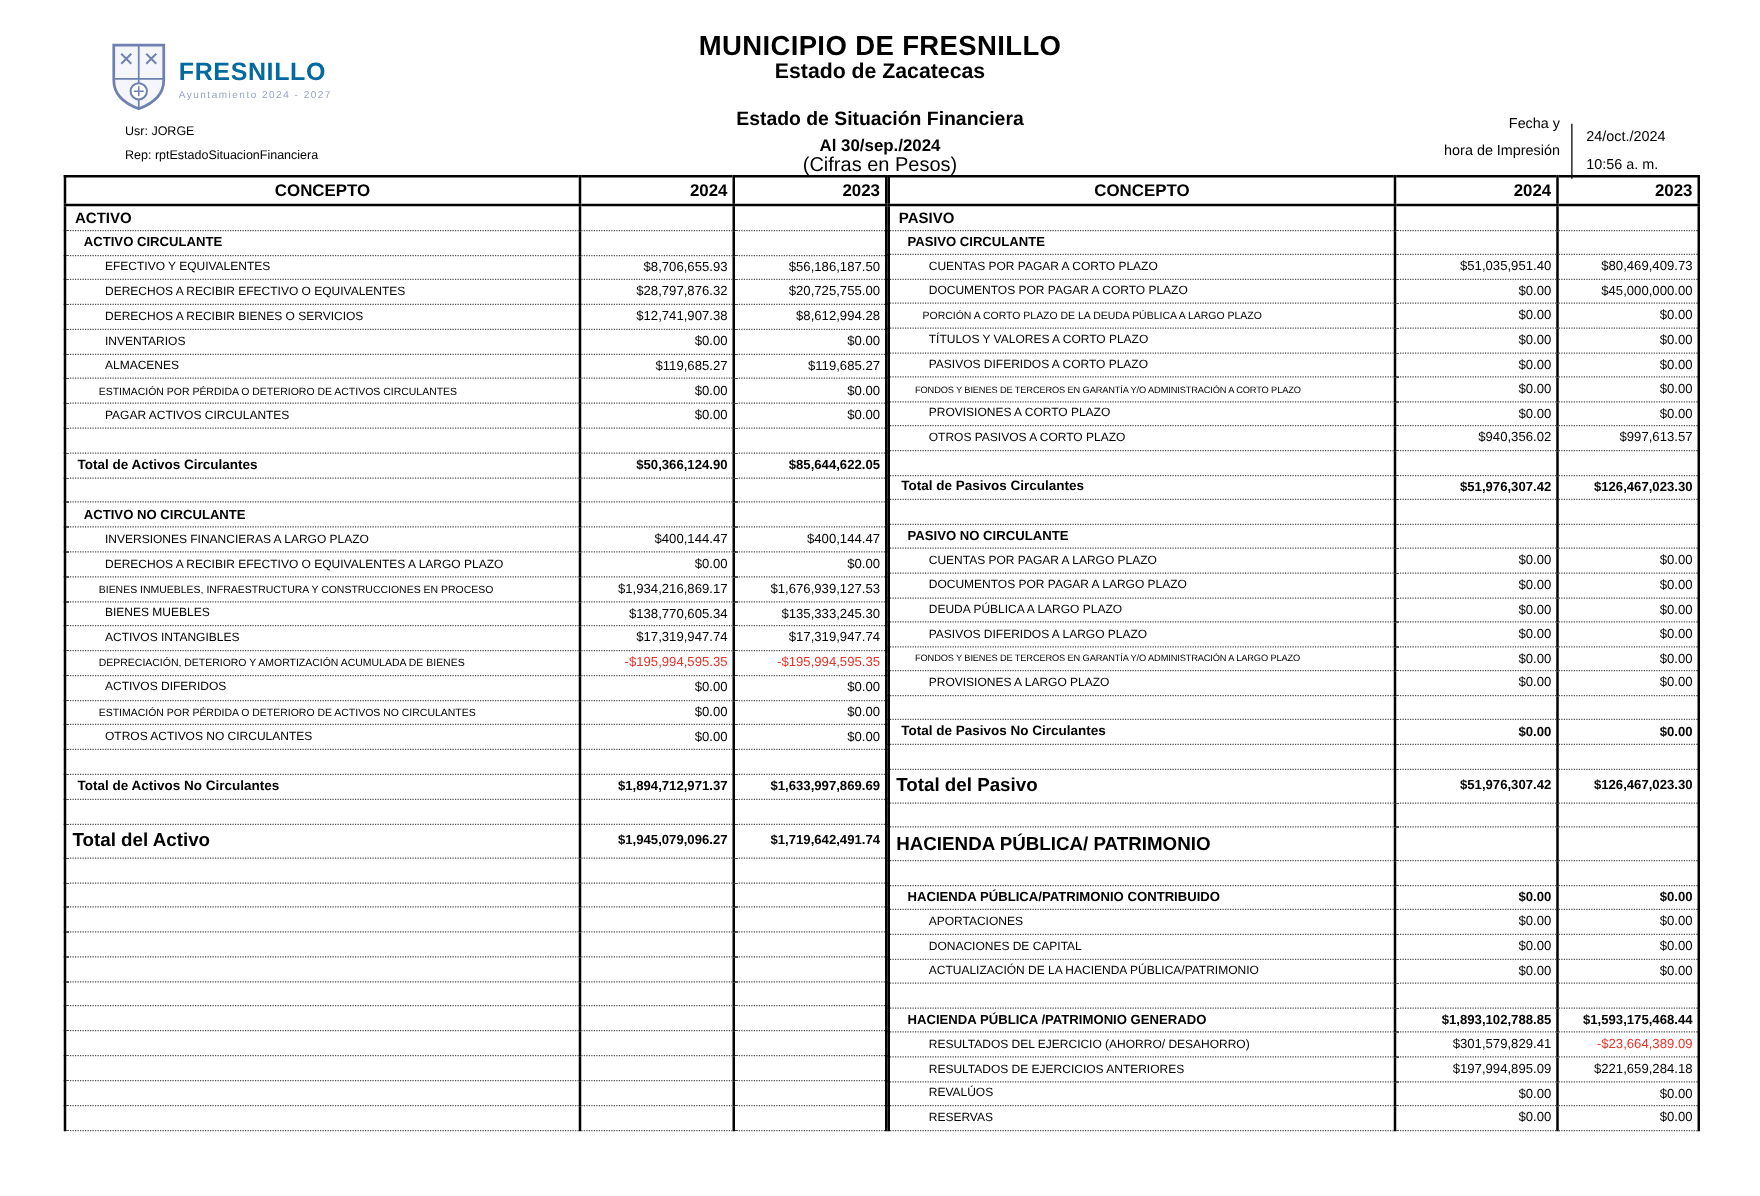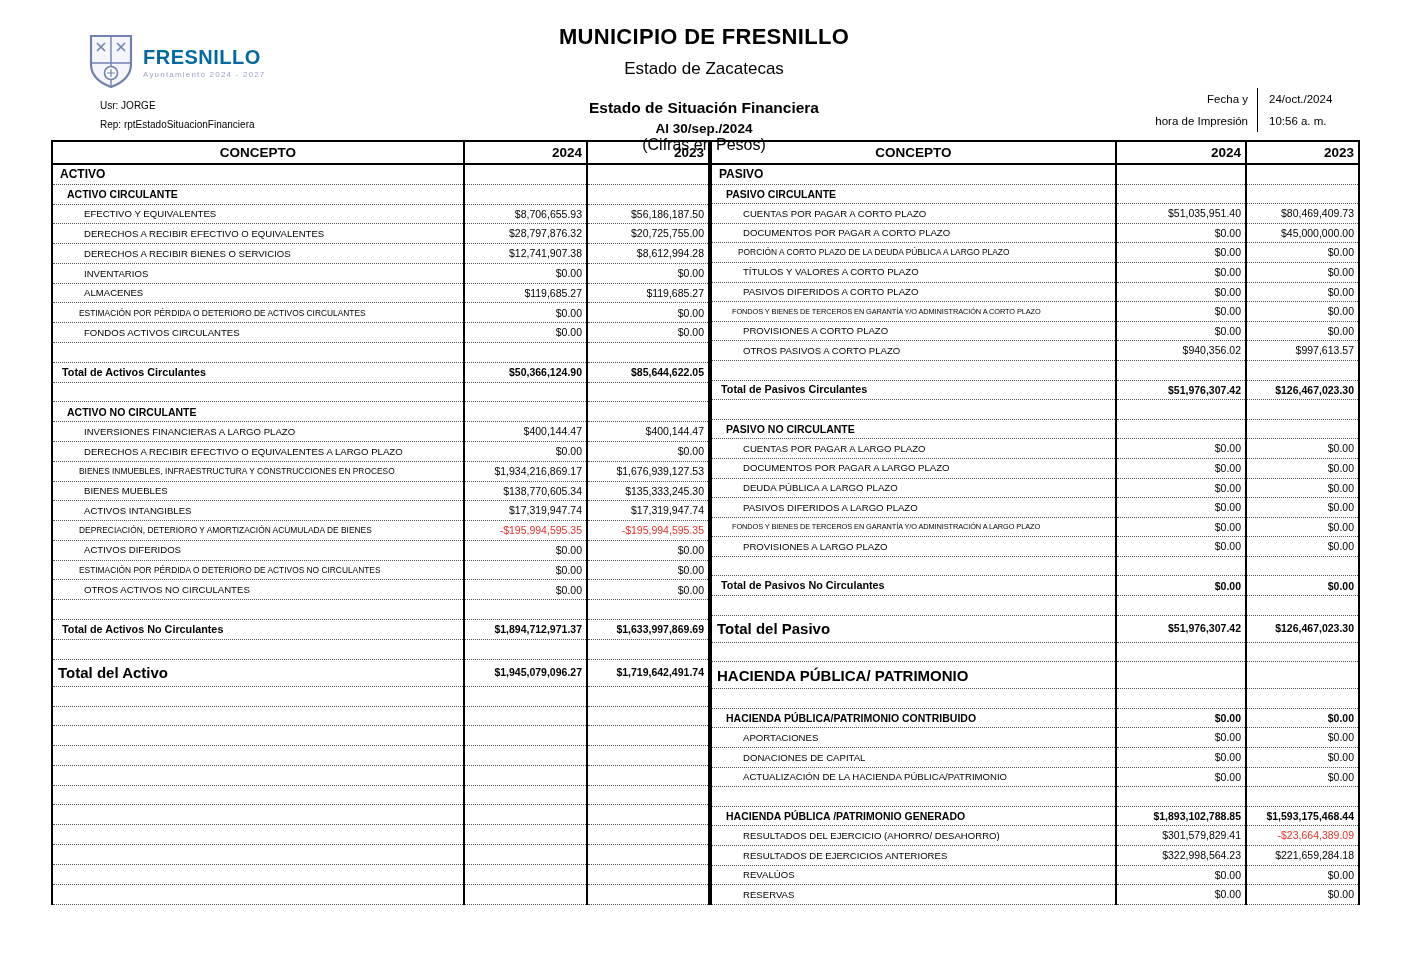--- a/index.html
+++ b/index.html
@@ -8,27 +8,27 @@
     font-family:"Liberation Sans", sans-serif;color:#000;overflow:hidden;
   }
   
   .logo{position:absolute;left:88px;top:33px;display:flex;align-items:center;gap:9px;}
   .logo-text{display:flex;flex-direction:column;line-height:1;}
   .logo-name{font-size:20px;font-weight:bold;color:#0369a1;letter-spacing:.5px;}
   .logo-sub{font-size:8px;color:#99a3c6;letter-spacing:1.2px;margin-top:4px;}
   .userinfo{position:absolute;left:78px;top:96px;font-size:10px;line-height:19px;margin-left:22px;}
   .titles{position:absolute;left:0;right:0;top:26px;text-align:center;line-height:1;}
   .t1{font-size:22px;font-weight:bold;letter-spacing:.3px;}
-  .t2{font-size:17px;font-weight:normal;margin-top:12px;}
+  .t2{font-size:17px;font-weight:bold;margin-top:0;}
   .t3{font-size:15.5px;font-weight:bold;margin-top:23px;}
   .t4{font-size:13.5px;font-weight:bold;margin-top:6px;}
   .t5{font-size:16px;margin-top:2px;}
   .printinfo{position:absolute;right:49px;top:88px;display:flex;}
   .pi-labels{text-align:right;padding-right:9px;font-size:11.5px;line-height:22px;}
-  .pi-values{border-left:1.5px solid #000;padding-left:11px;font-size:11.5px;line-height:22px;min-width:90px;}
+  .pi-values{border-left:1.5px solid #000;padding-left:11px;font-size:11.5px;line-height:22px;min-width:90px;margin-top:11px;}
   
   .tables{position:absolute;left:51px;top:140px;display:flex;}
   table.fin{border-collapse:collapse;table-layout:fixed;
     border-left:2px solid #000;border-top:2px solid #000;border-right:2px solid #000;
     border-bottom:1px dotted #555;}
   #tbl-left{width:657px;}
   #tbl-right{width:648px;}
   table.fin th{font-size:13.5px;font-weight:bold;height:21px;border-bottom:2px solid #000;padding:0 4px;line-height:1;}
   th.h-concept{text-align:center;}
   th.h-val{text-align:right;}
@@ -145,21 +145,21 @@
             <td class="c-label">ALMACENES</td>
             <td class="c-val">$119,685.27</td>
             <td class="c-val">$119,685.27</td>
           </tr>
           <tr class="item small">
             <td class="c-label">ESTIMACIÓN POR PÉRDIDA O DETERIORO DE ACTIVOS CIRCULANTES</td>
             <td class="c-val">$0.00</td>
             <td class="c-val">$0.00</td>
           </tr>
           <tr class="item">
-            <td class="c-label">FONDOS ACTIVOS CIRCULANTES</td>
+            <td class="c-label">PAGAR ACTIVOS CIRCULANTES</td>
             <td class="c-val">$0.00</td>
             <td class="c-val">$0.00</td>
           </tr>
           <tr class="empty">
             <td class="c-label"></td>
             <td class="c-val"></td>
             <td class="c-val"></td>
           </tr>
           <tr class="total">
             <td class="c-label">Total de Activos Circulantes</td>
@@ -477,21 +477,21 @@
             <td class="c-val">$1,893,102,788.85</td>
             <td class="c-val">$1,593,175,468.44</td>
           </tr>
           <tr class="item">
             <td class="c-label">RESULTADOS DEL EJERCICIO (AHORRO/ DESAHORRO)</td>
             <td class="c-val">$301,579,829.41</td>
             <td class="c-val neg">-$23,664,389.09</td>
           </tr>
           <tr class="item">
             <td class="c-label">RESULTADOS DE EJERCICIOS ANTERIORES</td>
-            <td class="c-val">$322,998,564.23</td>
+            <td class="c-val">$197,994,895.09</td>
             <td class="c-val">$221,659,284.18</td>
           </tr>
           <tr class="item">
             <td class="c-label">REVALÚOS</td>
             <td class="c-val">$0.00</td>
             <td class="c-val">$0.00</td>
           </tr>
           <tr class="item">
             <td class="c-label">RESERVAS</td>
             <td class="c-val">$0.00</td>

